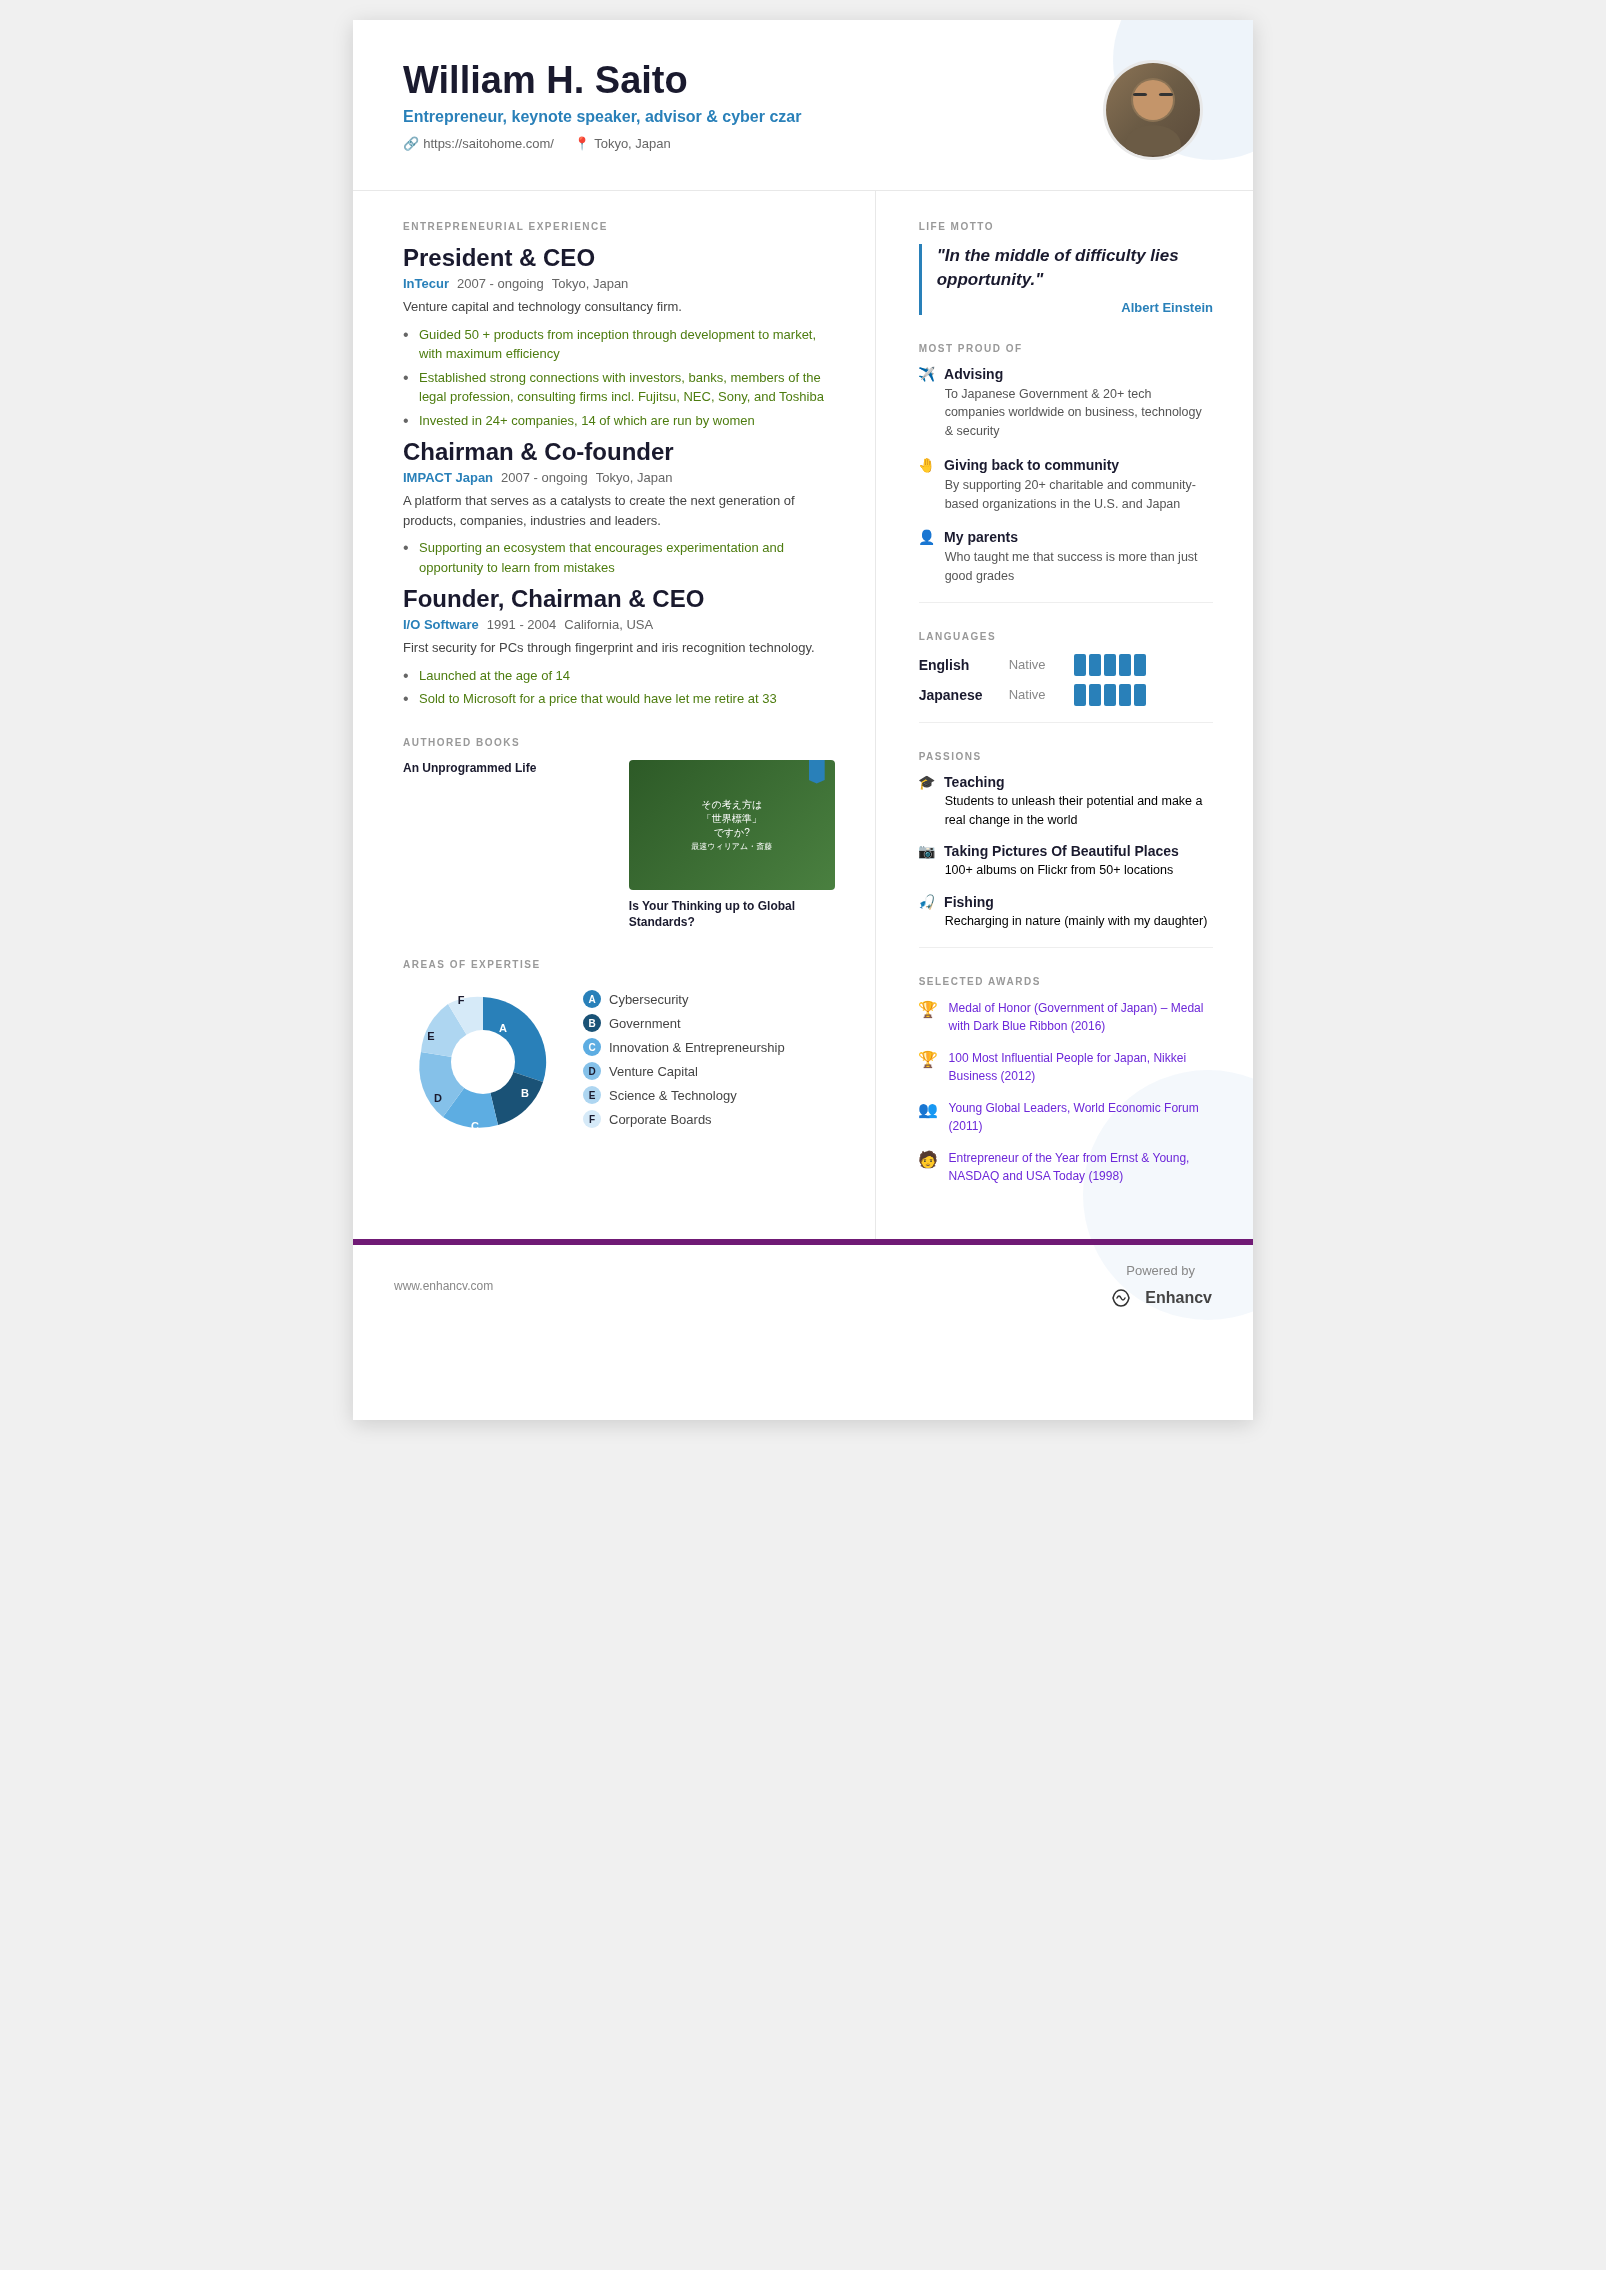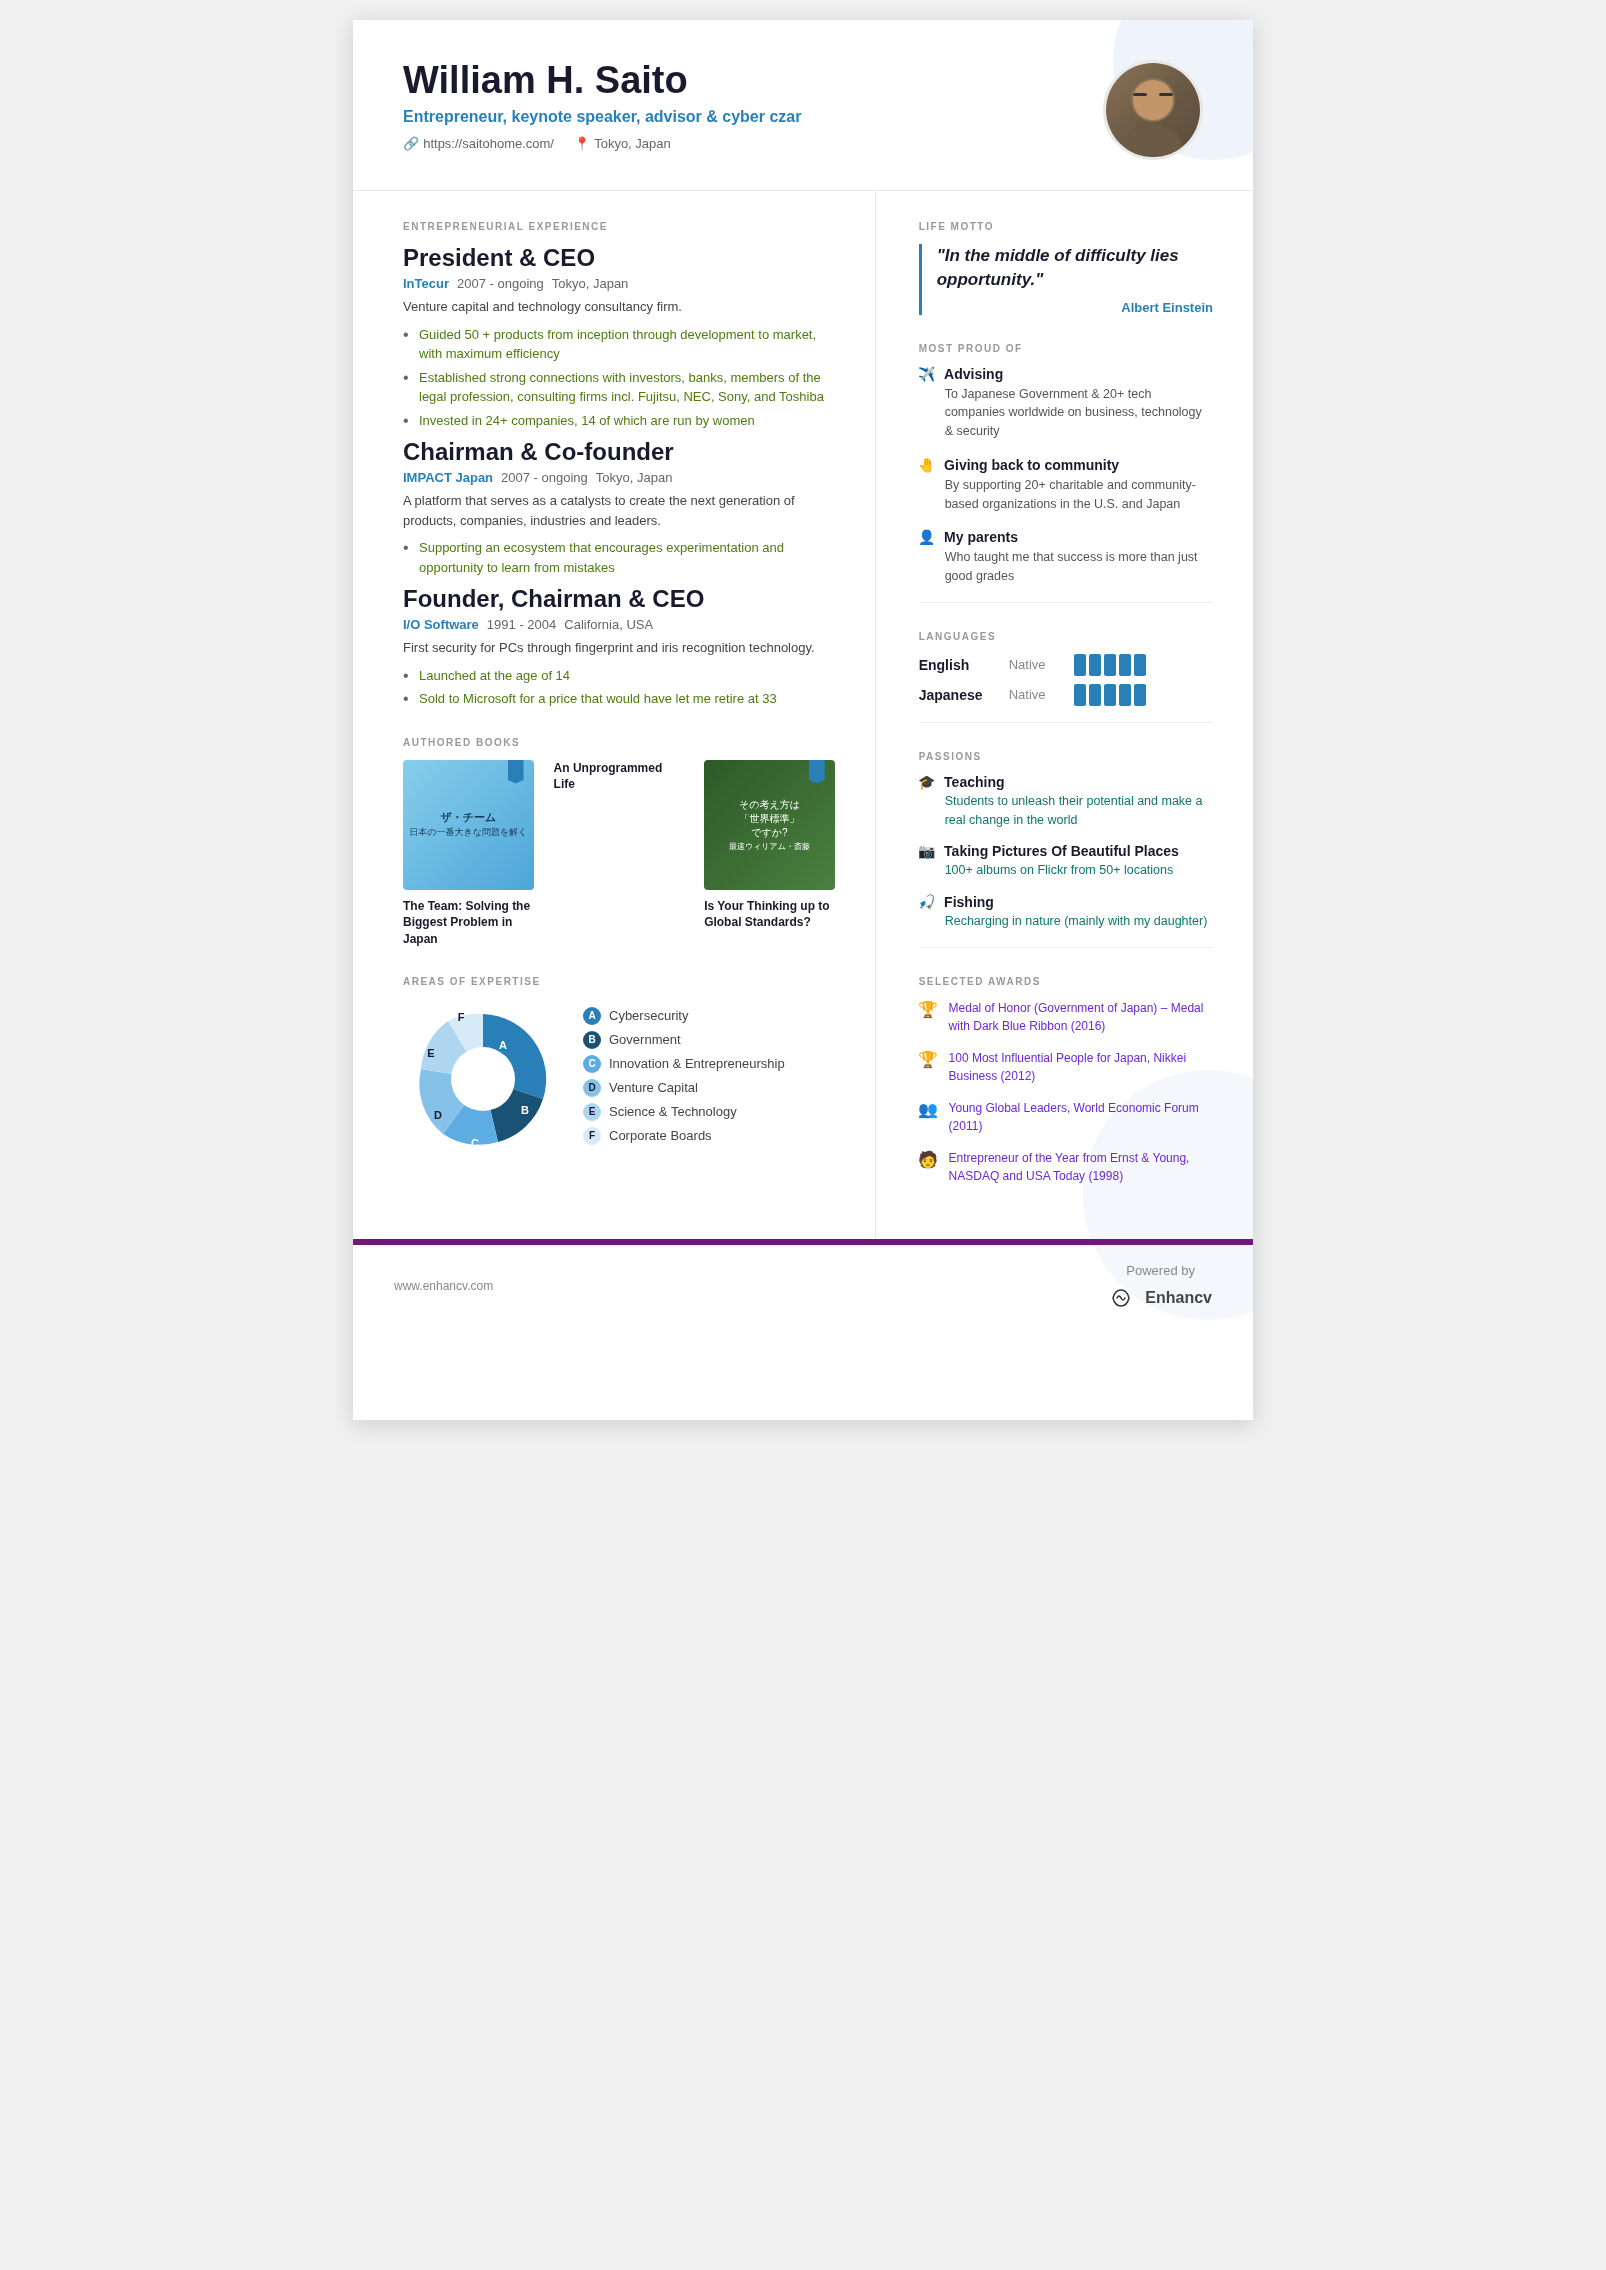--- a/index.html
+++ b/index.html
@@ -313,21 +313,21 @@
       font-size: 14px;
       font-weight: 700;
       color: #1a1a2e;
       margin-bottom: 2px;
       display: flex;
       align-items: center;
       gap: 8px;
     }
     .passion-desc {
       font-size: 12.5px;
-      color: #0f766e;
+      color: #000000;
       line-height: 1.5;
       margin-left: 26px;
     }
     
     .award-item {
       margin-bottom: 14px;
       display: flex;
       gap: 10px;
       align-items: flex-start;
     }
@@ -459,27 +459,20 @@
           </div>
           <div class="exp-desc">First security for PCs through fingerprint and iris recognition technology.</div>
           <ul class="exp-bullets">
             <li>Launched at the age of 14</li>
             <li>Sold to Microsoft for a price that would have let me retire at 33</li>
           </ul>
         </div>
 
         <div class="section-label">AUTHORED BOOKS</div>
         <div class="books-grid">
-          <div class="book-item">
-            <div class="book-cover book-cover-1">
-              <div class="book-bookmark"></div>
-              <div class="book-text-a">ザ・チーム<br><small style="font-size:9px;font-weight:normal;">日本の一番大きな問題を解く</small></div>
-            </div>
-            <div class="book-title-text">The Team: Solving the Biggest Problem in Japan</div>
-          </div>
           <div class="book-item">
             <div class="book-title-text">An Unprogrammed Life</div>
           </div>
           <div class="book-item">
             <div class="book-cover book-cover-3">
               <div class="book-bookmark"></div>
               <div class="book-text-c" style="color:#fff;font-size:10px;">その考え方は<br>「世界標準」<br>ですか?<br><small style="font-size:8px;">最速ウィリアム・斎藤</small></div>
             </div>
             <div class="book-title-text">Is Your Thinking up to Global Standards?</div>
           </div>

